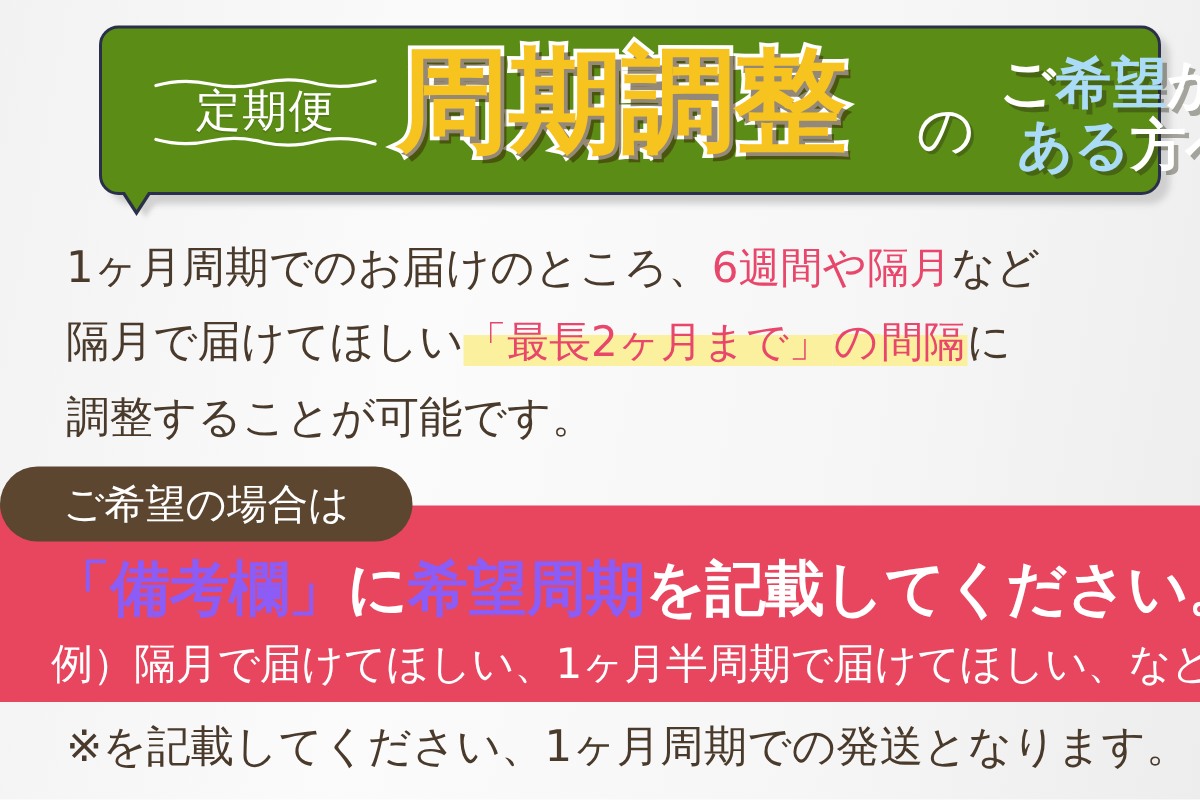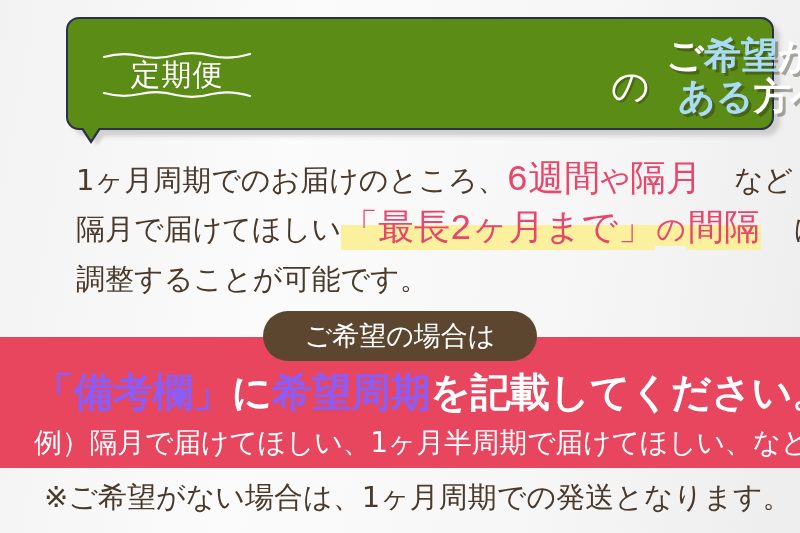--- a/index.html
+++ b/index.html
@@ -115,37 +115,37 @@
     position:absolute; left:44px;
     white-space:nowrap;
     color:#4a3a2b;
     font-size:31px;
     line-height:1;
   }
   .bline.l1 { top:13px; }
   .bline.l2 { top:62px; }
   .bline.l3 { top:113px; }
 
-  .sm { font-size:29px;margin-left:32px; }
-  .pink-big { color:#e8466a; font-size:36px;font-family:Liberation Mono, monospace; }
+  .sm { font-size:29px; }
+  .pink-big { color:#e8466a; font-size:28px; }
   .pink-sm  { color:#e8466a; font-size:29px; }
   .hl {
     background:linear-gradient(to top,#fbf09e 0%,#fbf09e 62%,rgba(251,240,158,0) 62%);
     padding:0 1px;
     margin-top:20px;
   }
 
   
   .pinkband {
     position:absolute; left:0; top:337px; width:800px; height:131px;
     background:#e8455f;
   }
   .pill-wrap {
     position:absolute; left:0; top:311px; width:800px; height:52px;
-    display:flex; justify-content:center;
+    display:flex; justify-content:flex-start;
   }
   .pill {
     background:#5d4630;
     color:#ffffff;
     border-radius:26px;
     height:50px;
     padding:0 42px;
     display:flex; align-items:center; justify-content:center;
     font-size:27px;
     white-space:nowrap;
@@ -185,20 +185,21 @@
         <div class="teiki">
           <svg class="wave" viewBox="0 0 150 9" preserveAspectRatio="none">
             <path d="M2 6 Q20 1 38 5 Q56 9 74 4 Q92 0 110 5 Q128 9 148 3" fill="none" stroke="#ffffff" stroke-width="2.2" stroke-linecap="round"></path>
           </svg>
           <div class="teiki-text">定期便</div>
           <svg class="wave" viewBox="0 0 150 9" preserveAspectRatio="none">
             <path d="M2 3 Q20 8 38 4 Q56 0 74 5 Q92 9 110 4 Q128 0 148 6" fill="none" stroke="#ffffff" stroke-width="2.2" stroke-linecap="round"></path>
           </svg>
         </div>
 
+        <div class="maintitle">周期調整</div>
 
         <div class="no-char">の</div>
 
         <div class="kibou">
           <span class="ln l1">
             <span class="kw">ご</span><span class="kb">希望</span><span class="kw">が</span>
           </span>
           <span class="ln l2">
             <span class="kb">ある</span><span class="kw">方へ</span>
           </span>
@@ -222,15 +223,15 @@
   <div class="pill-wrap">
     <div class="pill">
       <span>ご希望の場合は</span>
     </div>
   </div>
 
   <div class="pline big"><span class="yel">「備考欄」</span><span>に</span><span class="yel">希望周期</span><span>を記載してください。</span></div>
 
   <div class="pline ex">例）隔月で届けてほしい、1ヶ月半周期で届けてほしい、など</div>
 
-  <div class="footnote">※ご希望がない場合は、1ヶ月周期での発送となります。</div>
+  <div class="footnote">※を記載してください、1ヶ月周期での発送となります。</div>
 
 </div>
 
 </body></html>

